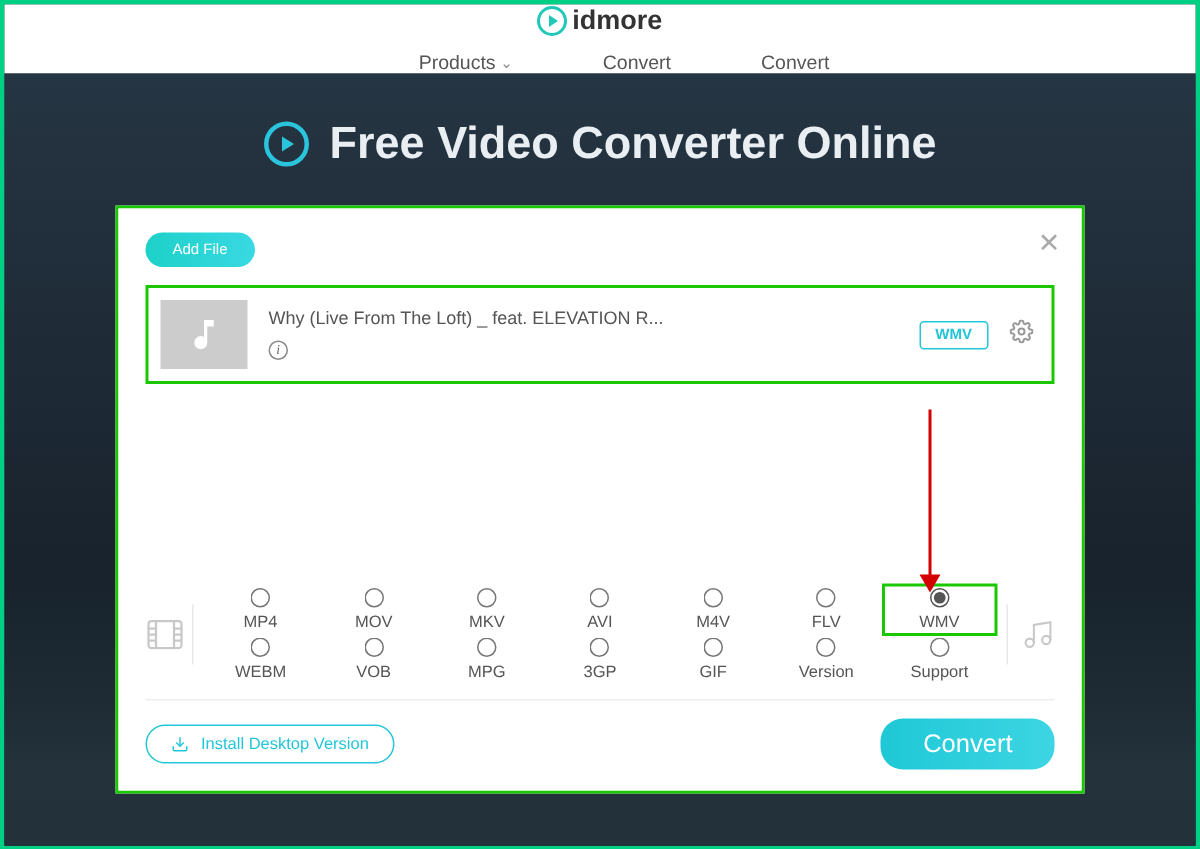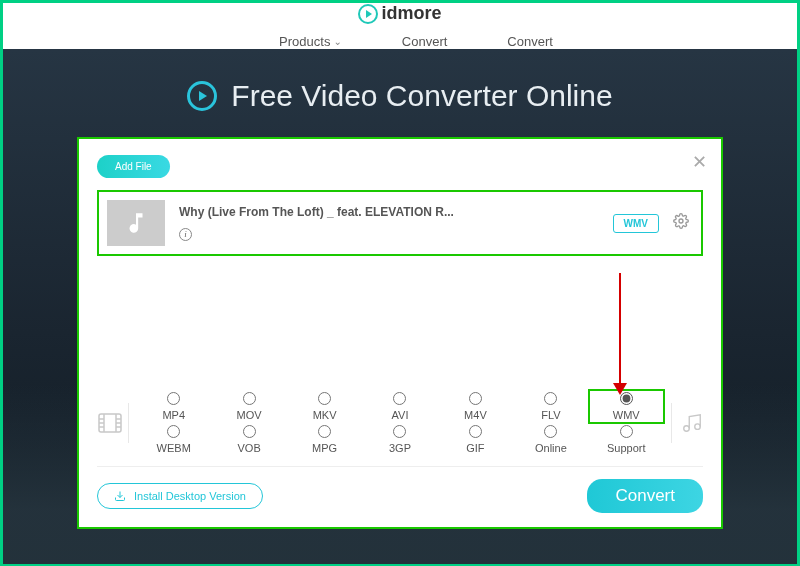--- a/index.html
+++ b/index.html
@@ -49,21 +49,21 @@
   .hero::before {
     content: '';
     position: absolute;
     bottom: 0; left: 0; right: 0;
     height: 180px;
     background: linear-gradient(180deg, rgba(15,30,40,0) 0%, rgba(40,55,65,0.8) 70%);
   }
   .page-title {
     color: #e8eef2;
     font-size: 30px;
-    font-weight: 400;
+    font-weight: 700;
     display: flex;
     align-items: center;
     gap: 14px;
     margin-bottom: 24px;
   }
   .title-icon {
     width: 30px; height: 30px;
     border: 3px solid #2ac4dc;
     border-radius: 50%;
     display: flex; align-items: center; justify-content: center;
@@ -116,21 +116,21 @@
     align-items: center;
     gap: 14px;
   }
   .file-thumb {
     width: 58px; height: 46px;
     background: #ccc;
     display: flex; align-items: center; justify-content: center;
   }
   .file-thumb svg { fill: #fff; }
   .file-info { flex: 1; }
-  .file-name { font-size: 12px; color: #555; margin-bottom: 4px; font-weight: bold; }
+  .file-name { font-size: 12px; color: #555; margin-bottom: 4px; }
   .info-icon {
     width: 13px; height: 13px;
     border: 1px solid #888;
     border-radius: 50%;
     display: inline-flex;
     align-items: center; justify-content: center;
     font-size: 9px; font-style: italic;
     color: #666;
     font-family: Georgia, serif;
   }
@@ -348,21 +348,21 @@
                 <label class="format-opt">
                   <input type="radio" name="fmt" style="">
                   <span>3GP</span>
                 </label>
                 <label class="format-opt">
                   <input type="radio" name="fmt" style="">
                   <span>GIF</span>
                 </label>
                 <label class="format-opt">
                   <input type="radio" name="fmt" style="">
-                  <span>Online</span>
+                  <span>Version</span>
                 </label>
                 <label class="format-opt">
                   <input type="radio" name="fmt" style="">
                   <span>Support</span>
                 </label>
               </div>
           <div class="format-icon-box right">
             <svg width="22" height="22" viewBox="0 0 24 24" fill="none" stroke="#c8c8c8" stroke-width="1.5">
                   <path d="M9 18V5l12-2v13"></path>
                   <circle cx="6" cy="18" r="3"></circle>

